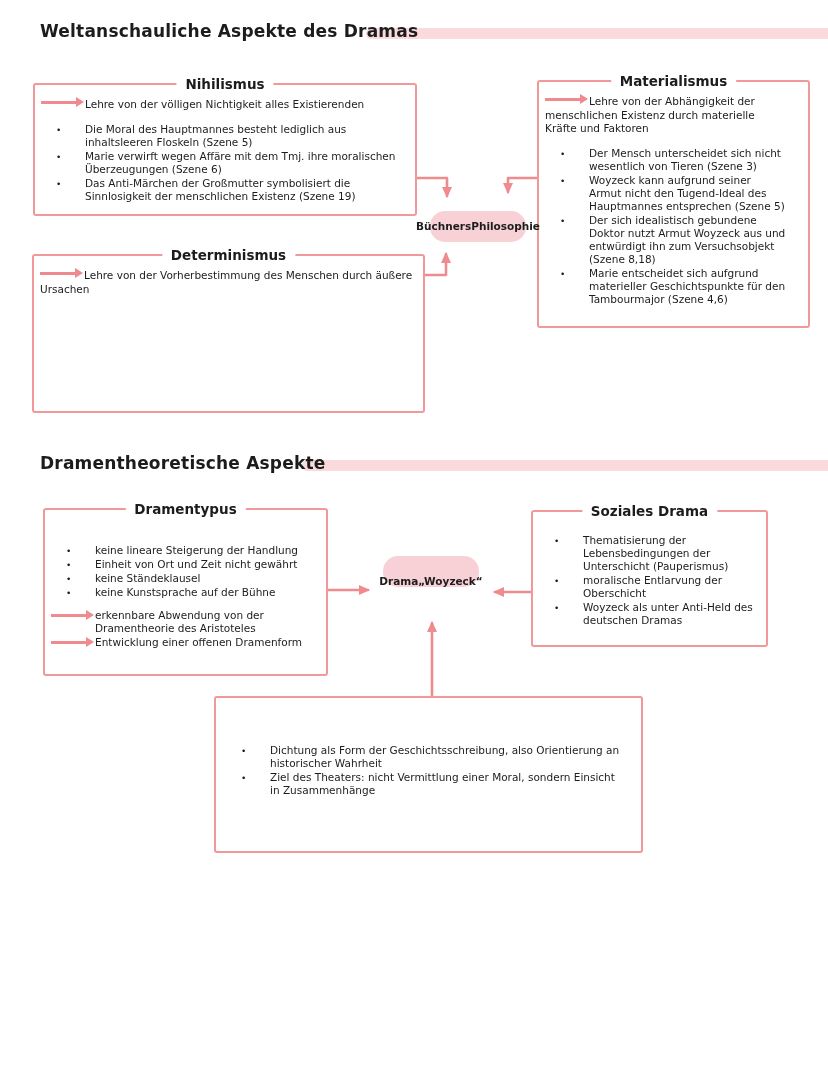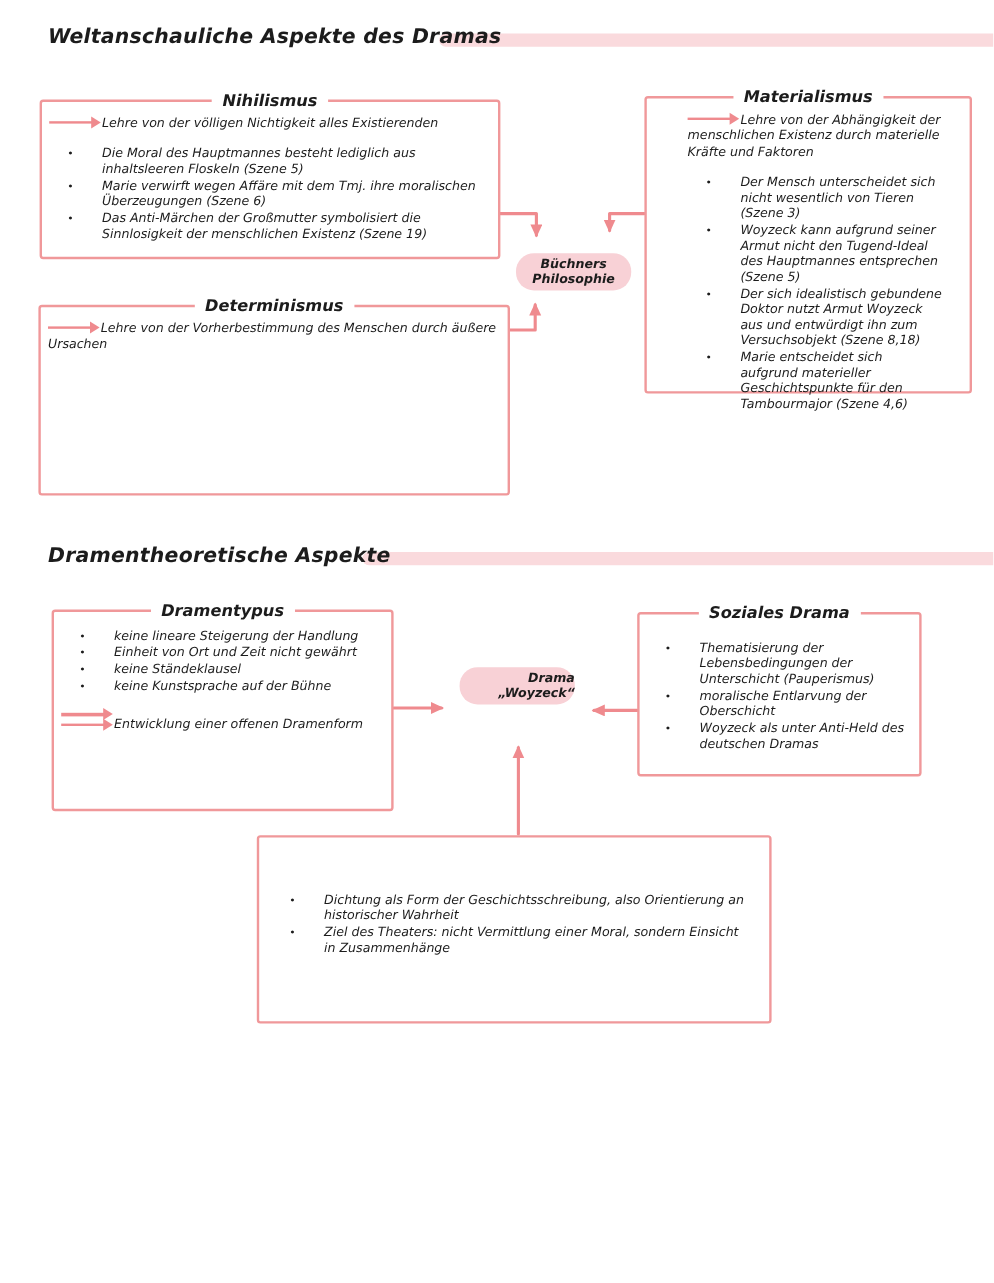--- a/index.html
+++ b/index.html
@@ -1,20 +1,20 @@
 <!DOCTYPE html>
 <html style="--accent: #ef8a8e; --border: #f0989a; --pill_fill: #f8d1d6; --bar_fill: #fadadd; --text: #1c1c1c;"><head>
 <meta charset="utf-8">
 <style>
   * { margin:0; padding:0; box-sizing:border-box; }
   html,body { background:#ffffff; }
   .canvas {
     position:relative; width:828px; height:923px; background:#fff;
     font-family:"DejaVu Sans","Liberation Sans",sans-serif;
-    color:#1c1c1c; overflow:hidden;font-style:italic;
+    color:#1c1c1c; overflow:hidden;
   }
   .connectors { position:absolute; left:0; top:0; z-index:1; }
   .section-title {
     position:absolute; z-index:2; font-size:17px; font-weight:700;
     letter-spacing:.2px; white-space:nowrap;
   }
   .title-bar {
     position:absolute; right:0; height:11px; z-index:1;
     background:var(--bar_fill,#fadadd); border-radius:6px 0 0 6px;
   }
@@ -40,27 +40,27 @@
     background:var(--accent,#ef8a8e); margin-right:8px; vertical-align:3px;
   }
   .harrow::after {
     content:""; position:absolute; right:-7px; top:-4px;
     border-left:8px solid var(--accent,#ef8a8e);
     border-top:5.5px solid transparent; border-bottom:5.5px solid transparent;
   }
   .bullets { list-style:none; margin-top:12px; }
   .bullets li { position:relative; padding-left:38px; margin-bottom:1px; }
   .bullets li::before { content:"•"; position:absolute; left:9px; top:1px; font-size:9px; }
-  .bullets.tight { margin-top:0; }
+  .bullets.tight { margin-top:20px; }
   .arrow-group { margin-top:10px; }
   .arrow-item { display:flex; margin-top:1px; margin-left:-6px; }
   .arrow-item .harrow { flex:0 0 36px; margin-top:5px; }
   .pill {
     position:absolute; z-index:2; background:var(--pill_fill,#f8d1d6);
-    border-radius:15px; display:flex; flex-direction:column;
+    border-radius:15px; display:flex; flex-direction:row;
     align-items:center; justify-content:center; text-align:center;
     font-size:10.5px; line-height:12.5px; font-weight:700; color:#1c1c1c;
   }
 </style>
 </head>
 <body>
 
 <div class="canvas">
 
   <svg class="connectors" width="828" height="1069" viewBox="0 0 828 1069">
@@ -90,21 +90,21 @@
 
       <li>Die Moral des Hauptmannes besteht lediglich aus inhaltsleeren Floskeln (Szene 5)</li>
           <li>Marie verwirft wegen Affäre mit dem Tmj. ihre moralischen Überzeugungen (Szene 6)</li>
           <li>Das Anti-Märchen der Großmutter symbolisiert die Sinnlosigkeit der menschlichen Existenz (Szene 19)</li>
         </ul>
     </div>
   </section>
 
   <section class="nbox" style="left:537px; top:80px; width:273px; height:248px;">
     <h2 class="nbox-title">Materialismus</h2>
-    <div class="nbox-body" style="padding-right:22px;margin-left:28px;">
+    <div class="nbox-body" style="padding-right:22px;">
       <p class="def"><span class="harrow"></span><span class="def-text">Lehre von der Abhängigkeit der menschlichen Existenz durch materielle Kräfte und Faktoren</span></p>
       <ul class="bullets">
 
       <li>Der Mensch unterscheidet sich nicht wesentlich von Tieren (Szene 3)</li>
           <li>Woyzeck kann aufgrund seiner Armut nicht den Tugend-Ideal des Hauptmannes entsprechen (Szene 5)</li>
           <li>Der sich idealistisch gebundene Doktor nutzt Armut Woyzeck aus und entwürdigt ihn zum Versuchsobjekt (Szene 8,18)</li>
           <li>Marie entscheidet sich aufgrund materieller Geschichtspunkte für den Tambourmajor (Szene 4,6)</li>
         </ul>
     </div>
   </section>
@@ -130,20 +130,21 @@
       <ul class="bullets tight">
 
       <li>keine lineare Steigerung der Handlung</li>
           <li>Einheit von Ort und Zeit nicht gewährt</li>
           <li>keine Ständeklausel</li>
           <li>keine Kunstsprache auf der Bühne</li>
         </ul>
       <div class="arrow-group">
         <div class="arrow-item">
           <span class="harrow"></span>
+          <div>erkennbare Abwendung von der Dramentheorie des Aristoteles</div>
         </div>
         <div class="arrow-item">
           <span class="harrow"></span>
           <div>Entwicklung einer offenen Dramenform</div>
         </div>
       </div>
     </div>
   </section>
 
   <section class="nbox" style="left:531px; top:510px; width:237px; height:137px;">

